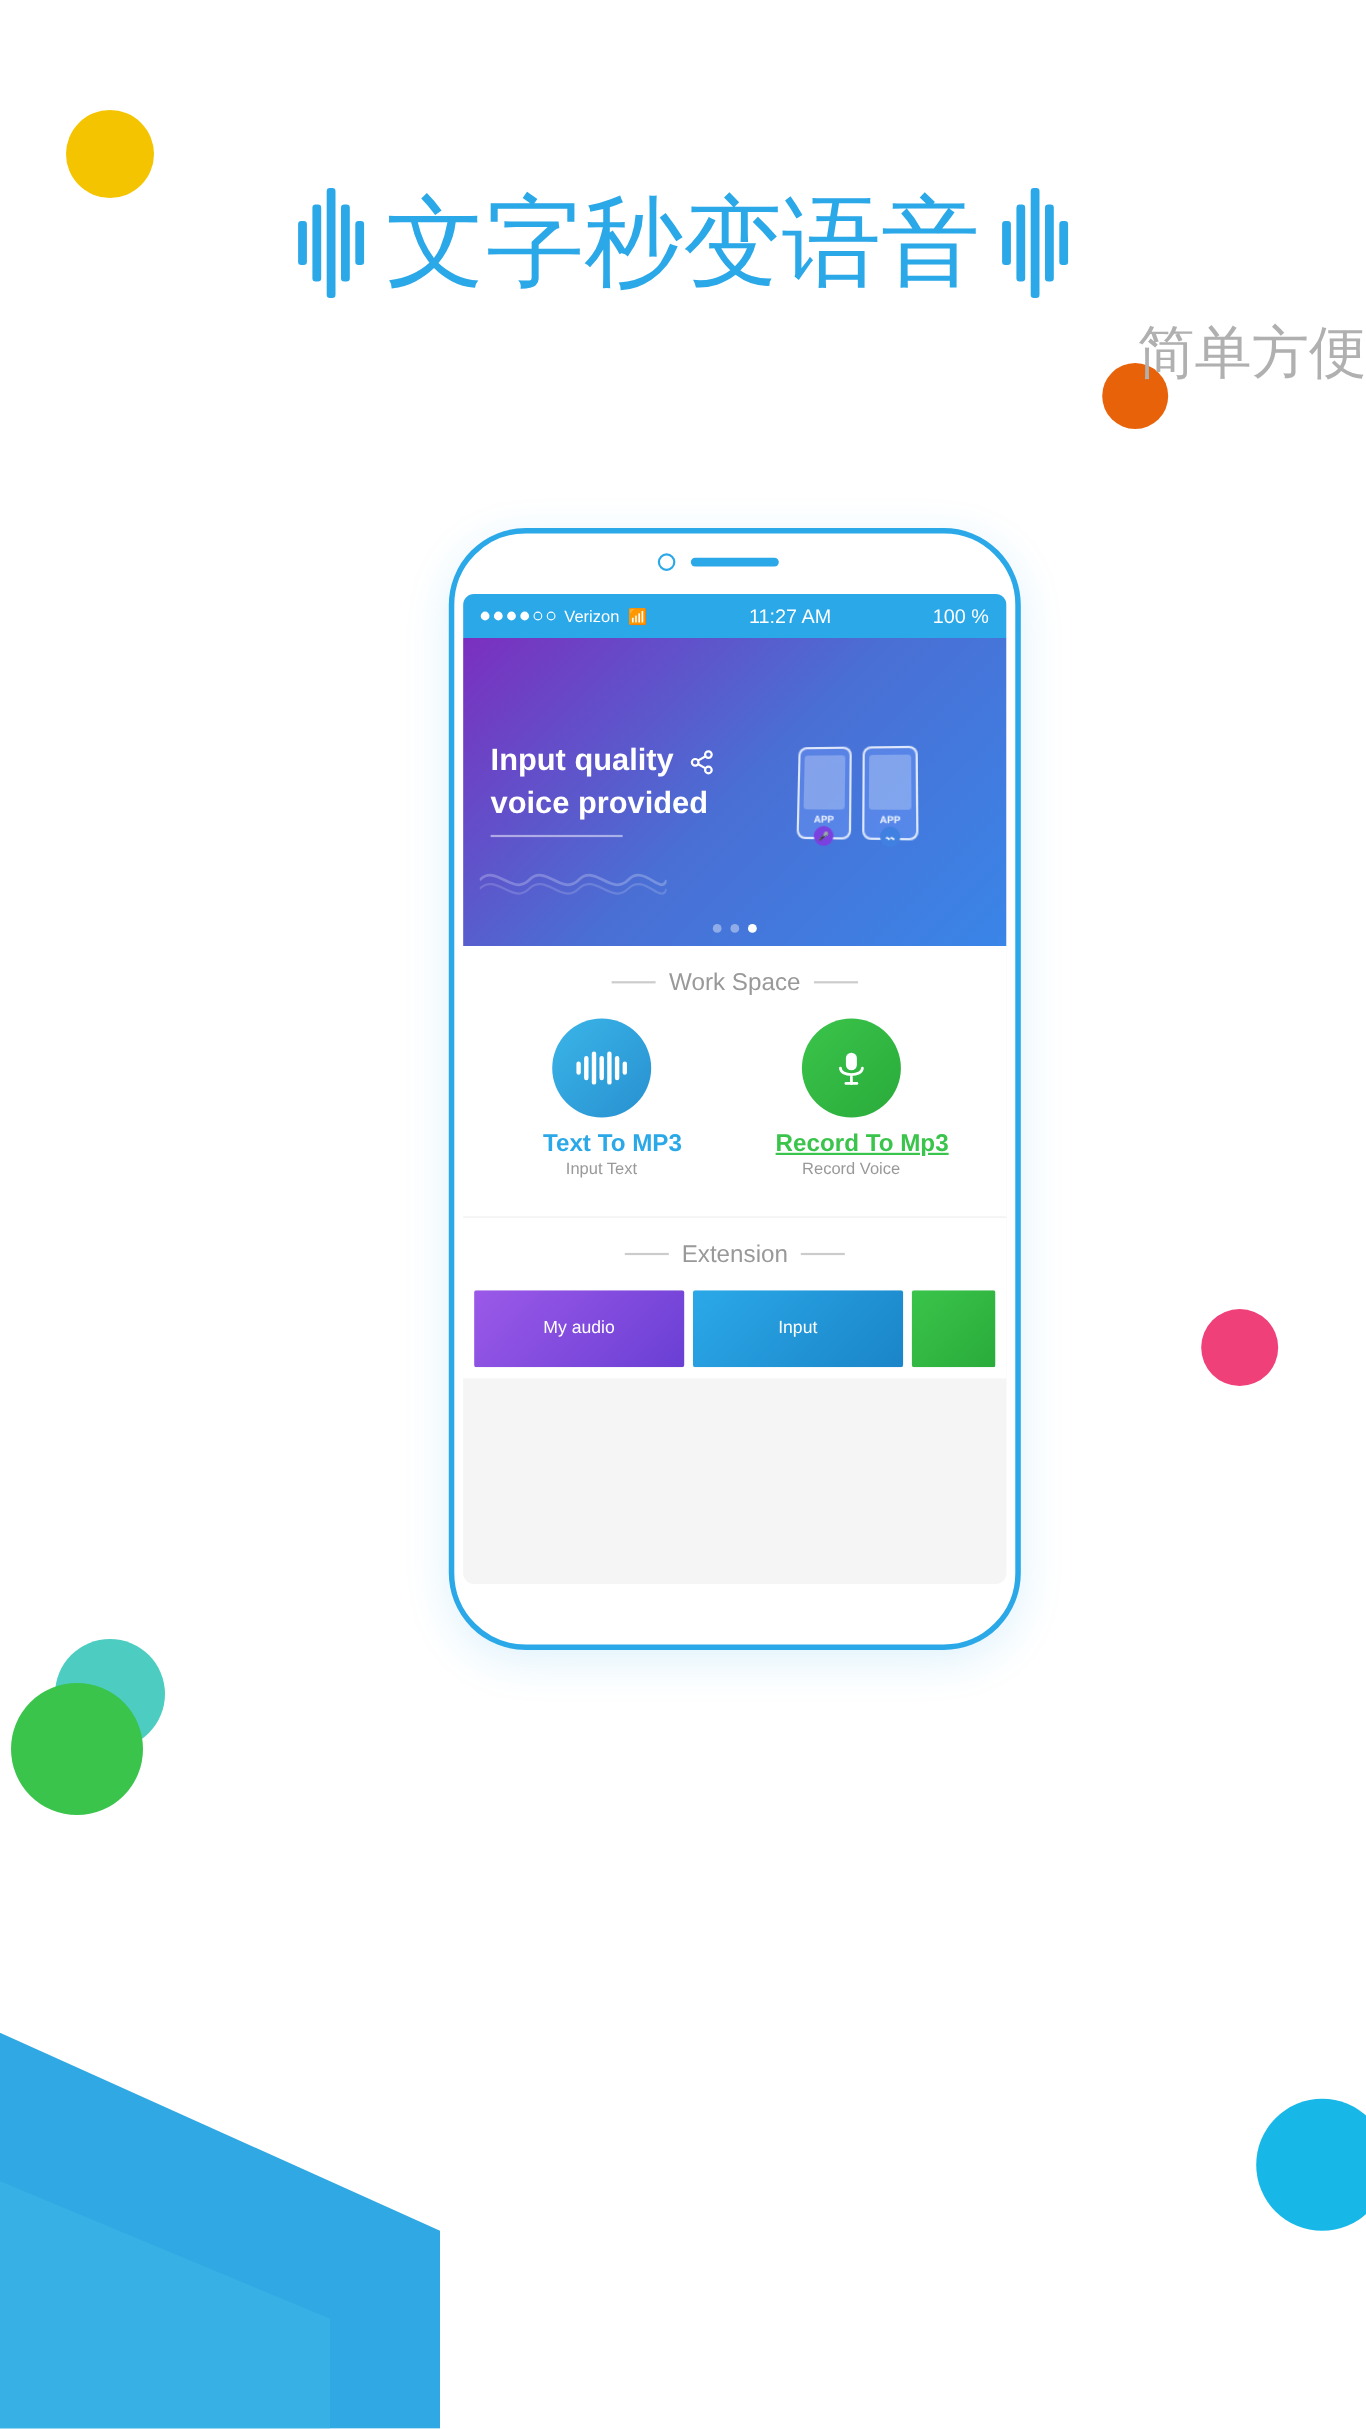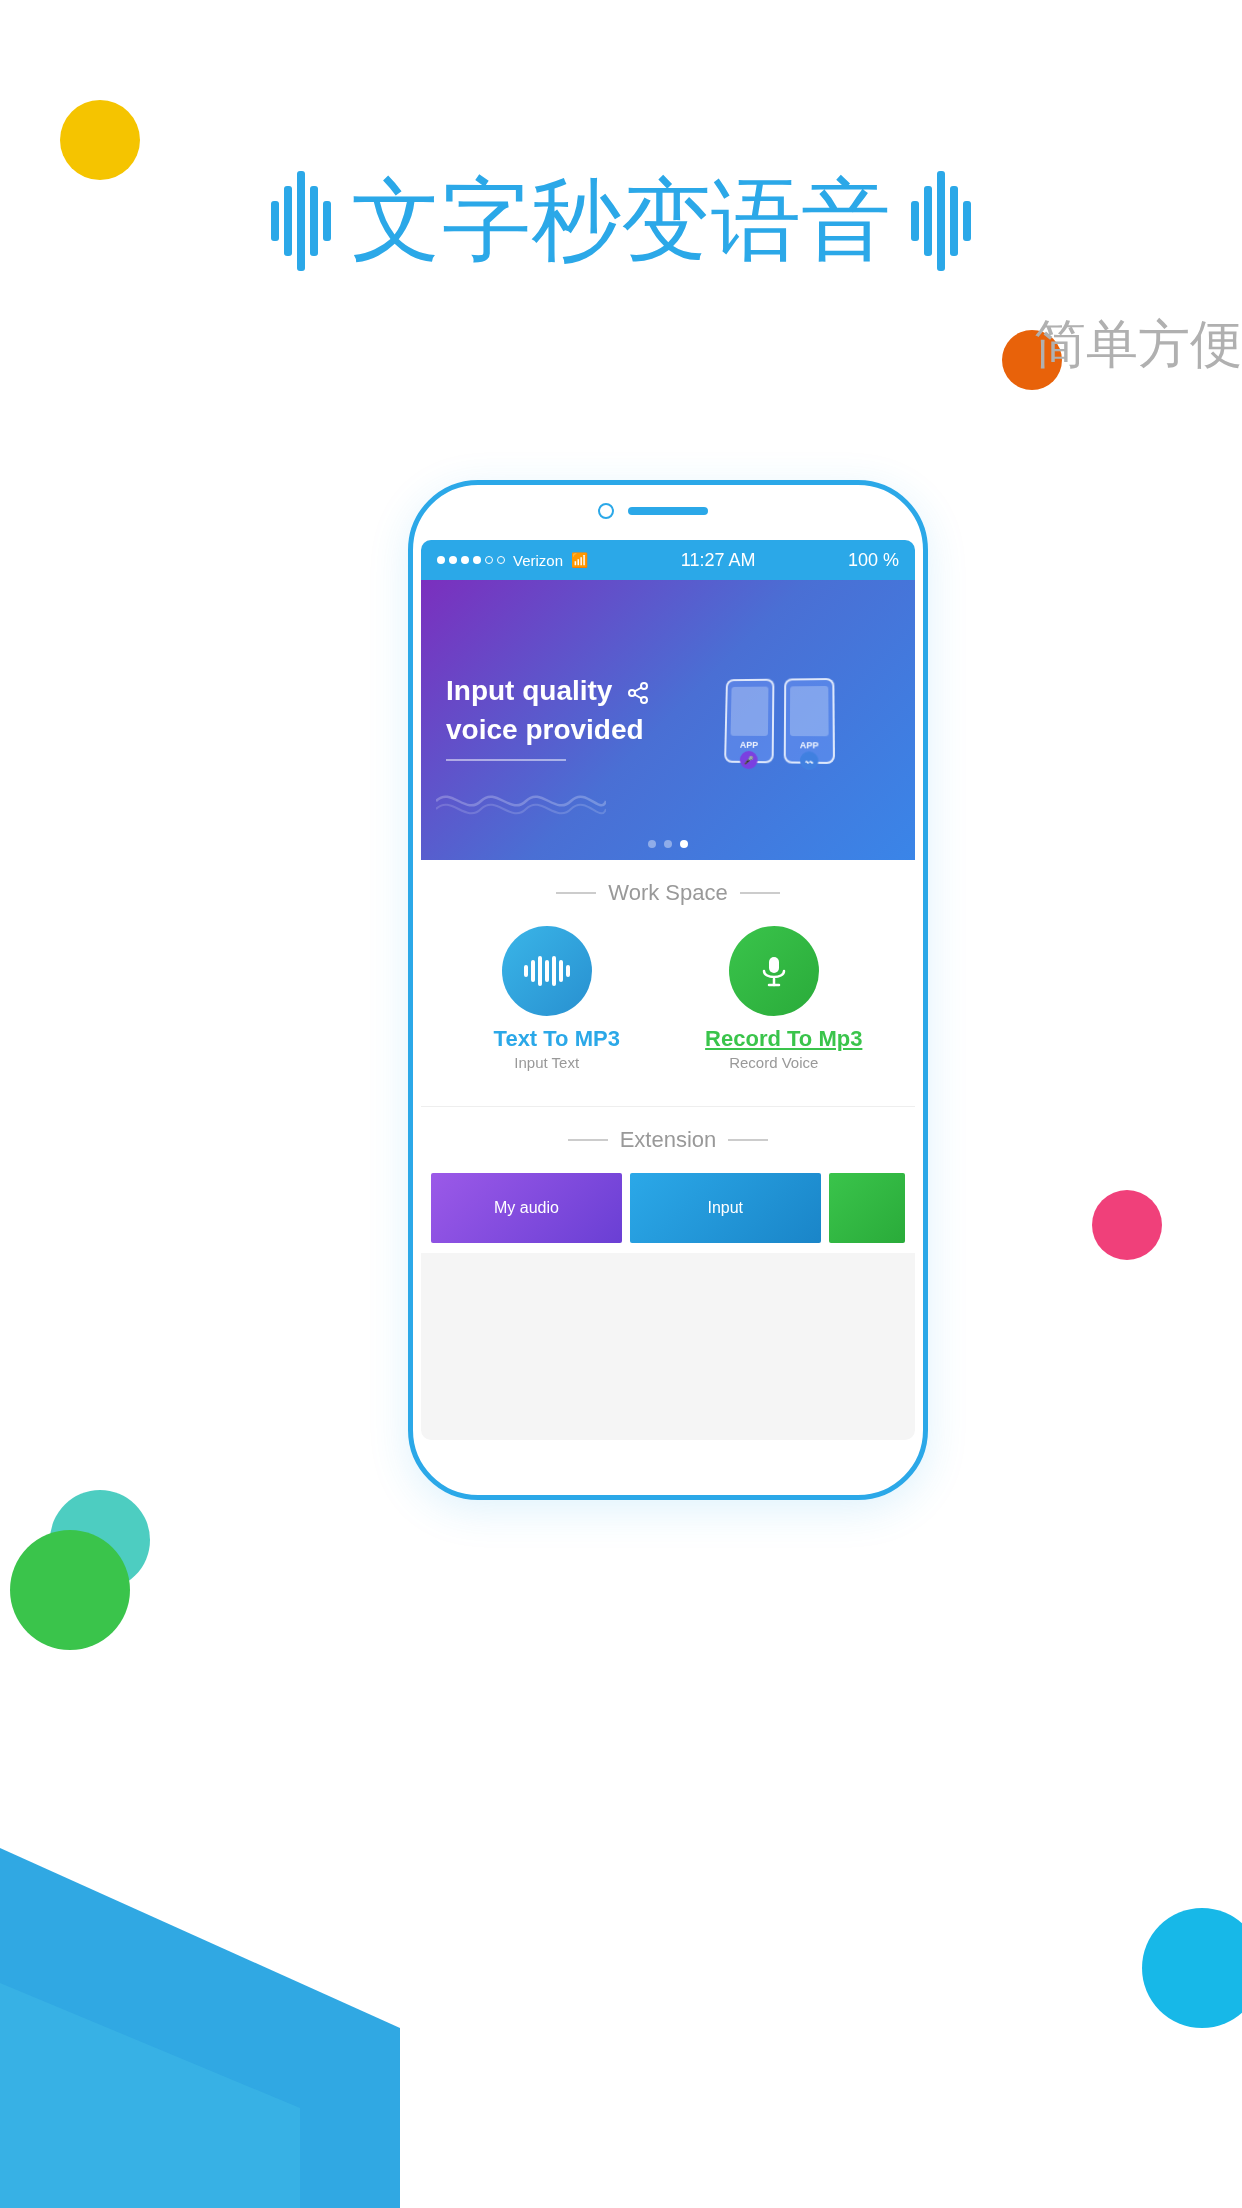--- a/index.html
+++ b/index.html
@@ -110,21 +110,21 @@
     .waveform-icon.left span:nth-child(5) { height: 40px; }
     .waveform-icon.right span:nth-child(1) { height: 40px; }
     .waveform-icon.right span:nth-child(2) { height: 70px; }
     .waveform-icon.right span:nth-child(3) { height: 100px; }
     .waveform-icon.right span:nth-child(4) { height: 70px; }
     .waveform-icon.right span:nth-child(5) { height: 40px; }
 
     .header-subtitle {
       font-size: 52px;
       color: #B0B0B0;
-      margin-top: 28px;
+      margin-top: 4px;
       padding-left: 17px;
     }
 
     
     .phone-wrapper {
       position: absolute;
       top: 480px;
       left: 50%;
       transform: translateX(-50%);
       width: 520px;

